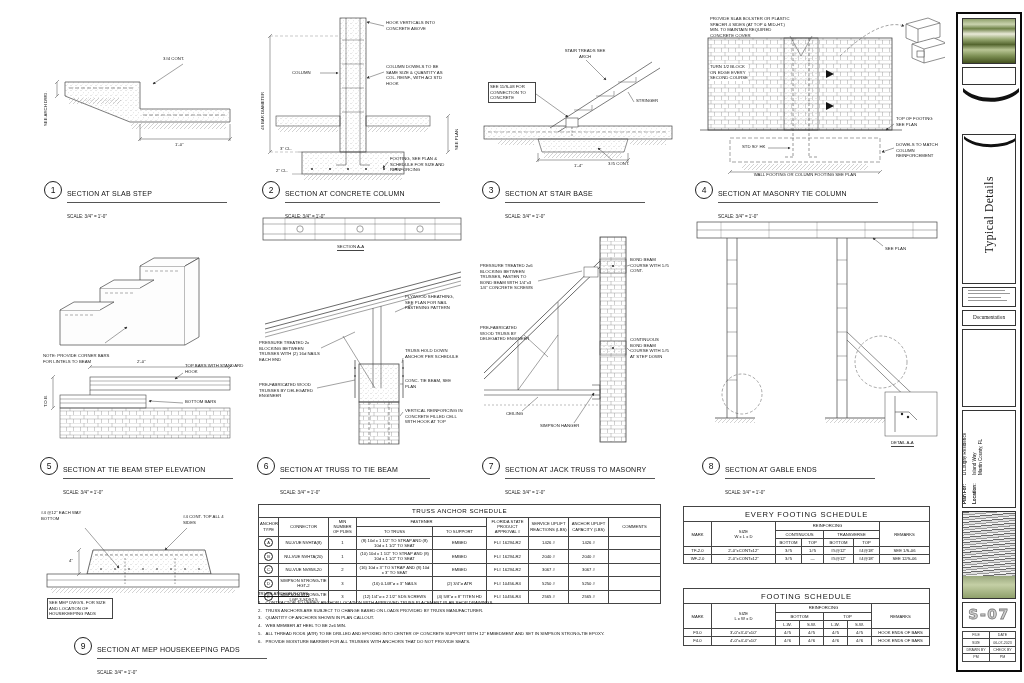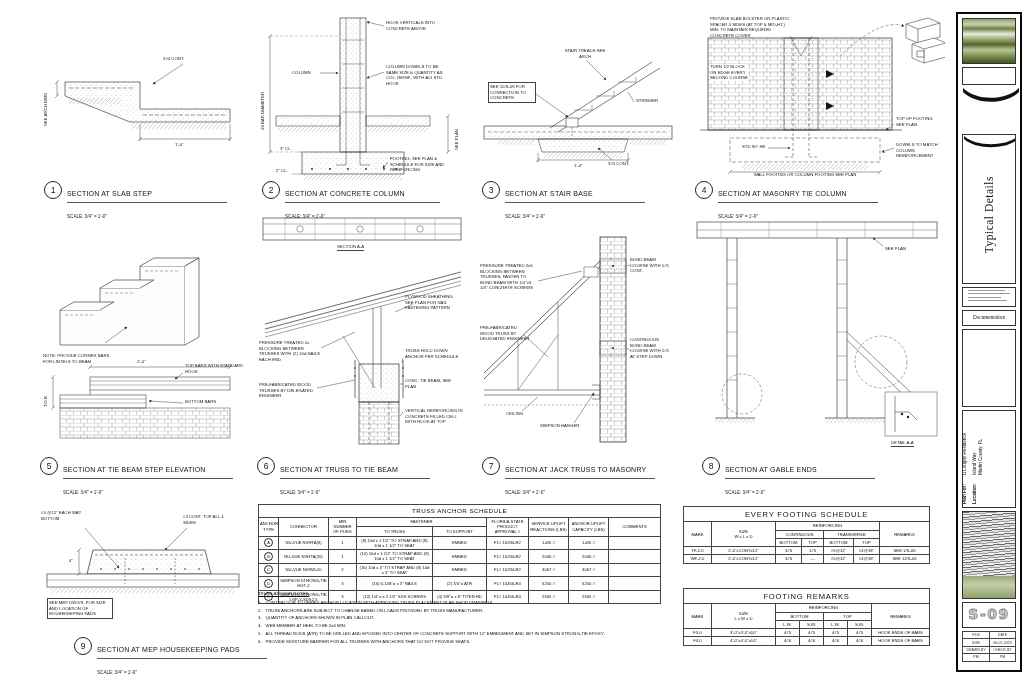--- a/index.html
+++ b/index.html
@@ -572,21 +572,21 @@
       <col style="width:28px">
       <col style="width:64px">
       <col style="width:24px">
       <col style="width:24px">
       <col style="width:24px">
       <col style="width:24px">
       <col style="width:58px">
     </colgroup>
   <tbody>
       <tr>
-        <th colspan="7" class="ws-title">FOOTING REMARKS</th>
+        <th colspan="7" class="ws-title">FOOTING SCHEDULE</th>
       </tr>
   <tr>
     <th rowspan="3">MARK</th>
     <th rowspan="3"><span>SIZE</span><br><span>L x W x D</span></th>
     <th colspan="4">REINFORCING</th>
     <th rowspan="3">REMARKS</th>
   </tr>
   <tr>
     <th colspan="2">BOTTOM</th>
     <th colspan="2">TOP</th>
@@ -652,21 +652,21 @@
           <span>Island Way</span><br>
           <span>Martin County, FL</span>
         </span>
       </div>
     </div>
   </div>
   <div class="tbx texture" style="top:497px;height:88px">
     <div class="green"></div>
   </div>
   <div class="tbx" style="top:588px;height:26px">
-    <div class="s07">S-09</div>
+    <div class="s07">S-07</div>
   </div>
   <div class="tbx" style="top:617px;height:34px;border:none">
     <table class="tb-info">
       <tbody>
           <tr>
             <td>FILE</td>
             <td>DATE</td>
           </tr>
       <tr>
             <td>SIZE</td>

